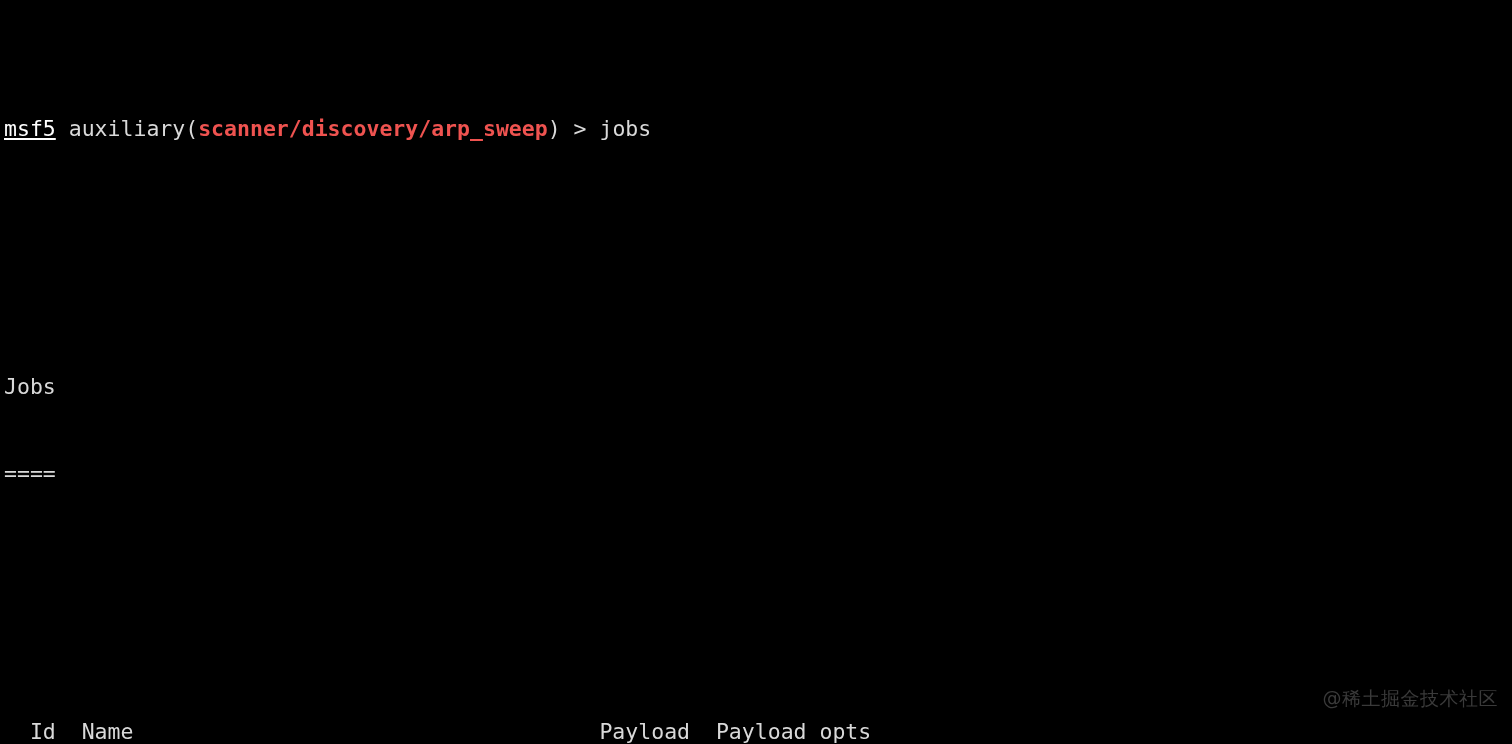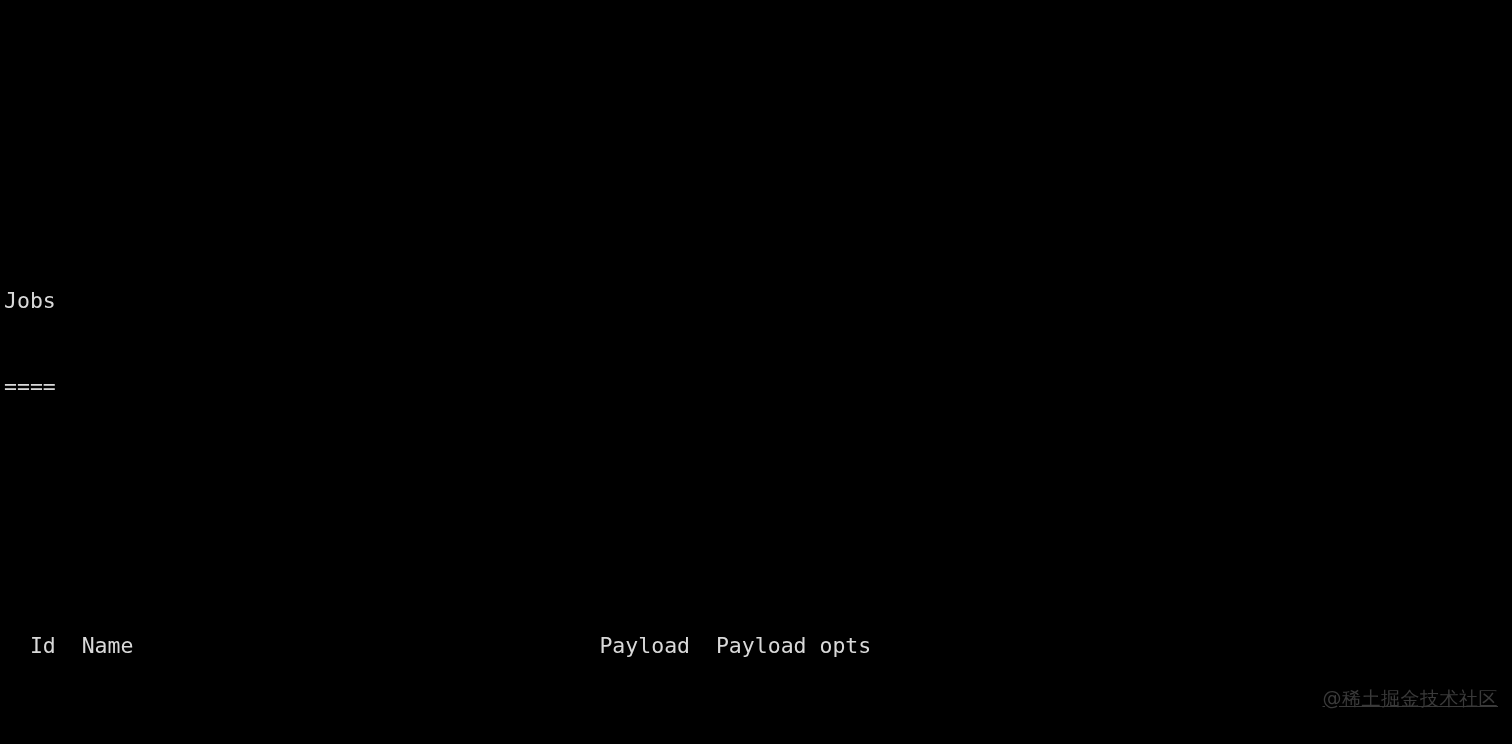--- a/index.html
+++ b/index.html
@@ -42,29 +42,29 @@
     position: absolute;
     right: 14px;
     top: 686px;
     color: #3a3a3a;
     font-family: "DejaVu Sans", "Liberation Sans", sans-serif;
     font-size: 19px;
     line-height: 24px;
     letter-spacing: 0.5px;
     white-space: pre;
     user-select: none;
-    text-decoration: underline;
   }
 </style>
 </head>
 <body>
 
 <div id="terminal">
 
   
+  <div class="line"><span class="msf-prompt">msf5</span><span class="plain"> auxiliary(</span><span class="mod-path">scanner/discovery/arp_sweep</span><span class="plain">) &gt; </span><span class="plain">jobs</span></div>
 
   <div class="blank"></div>
 
   
   <div class="line">Jobs</div>
   <div class="line">====</div>
 
   <div class="blank"></div>
 
   

